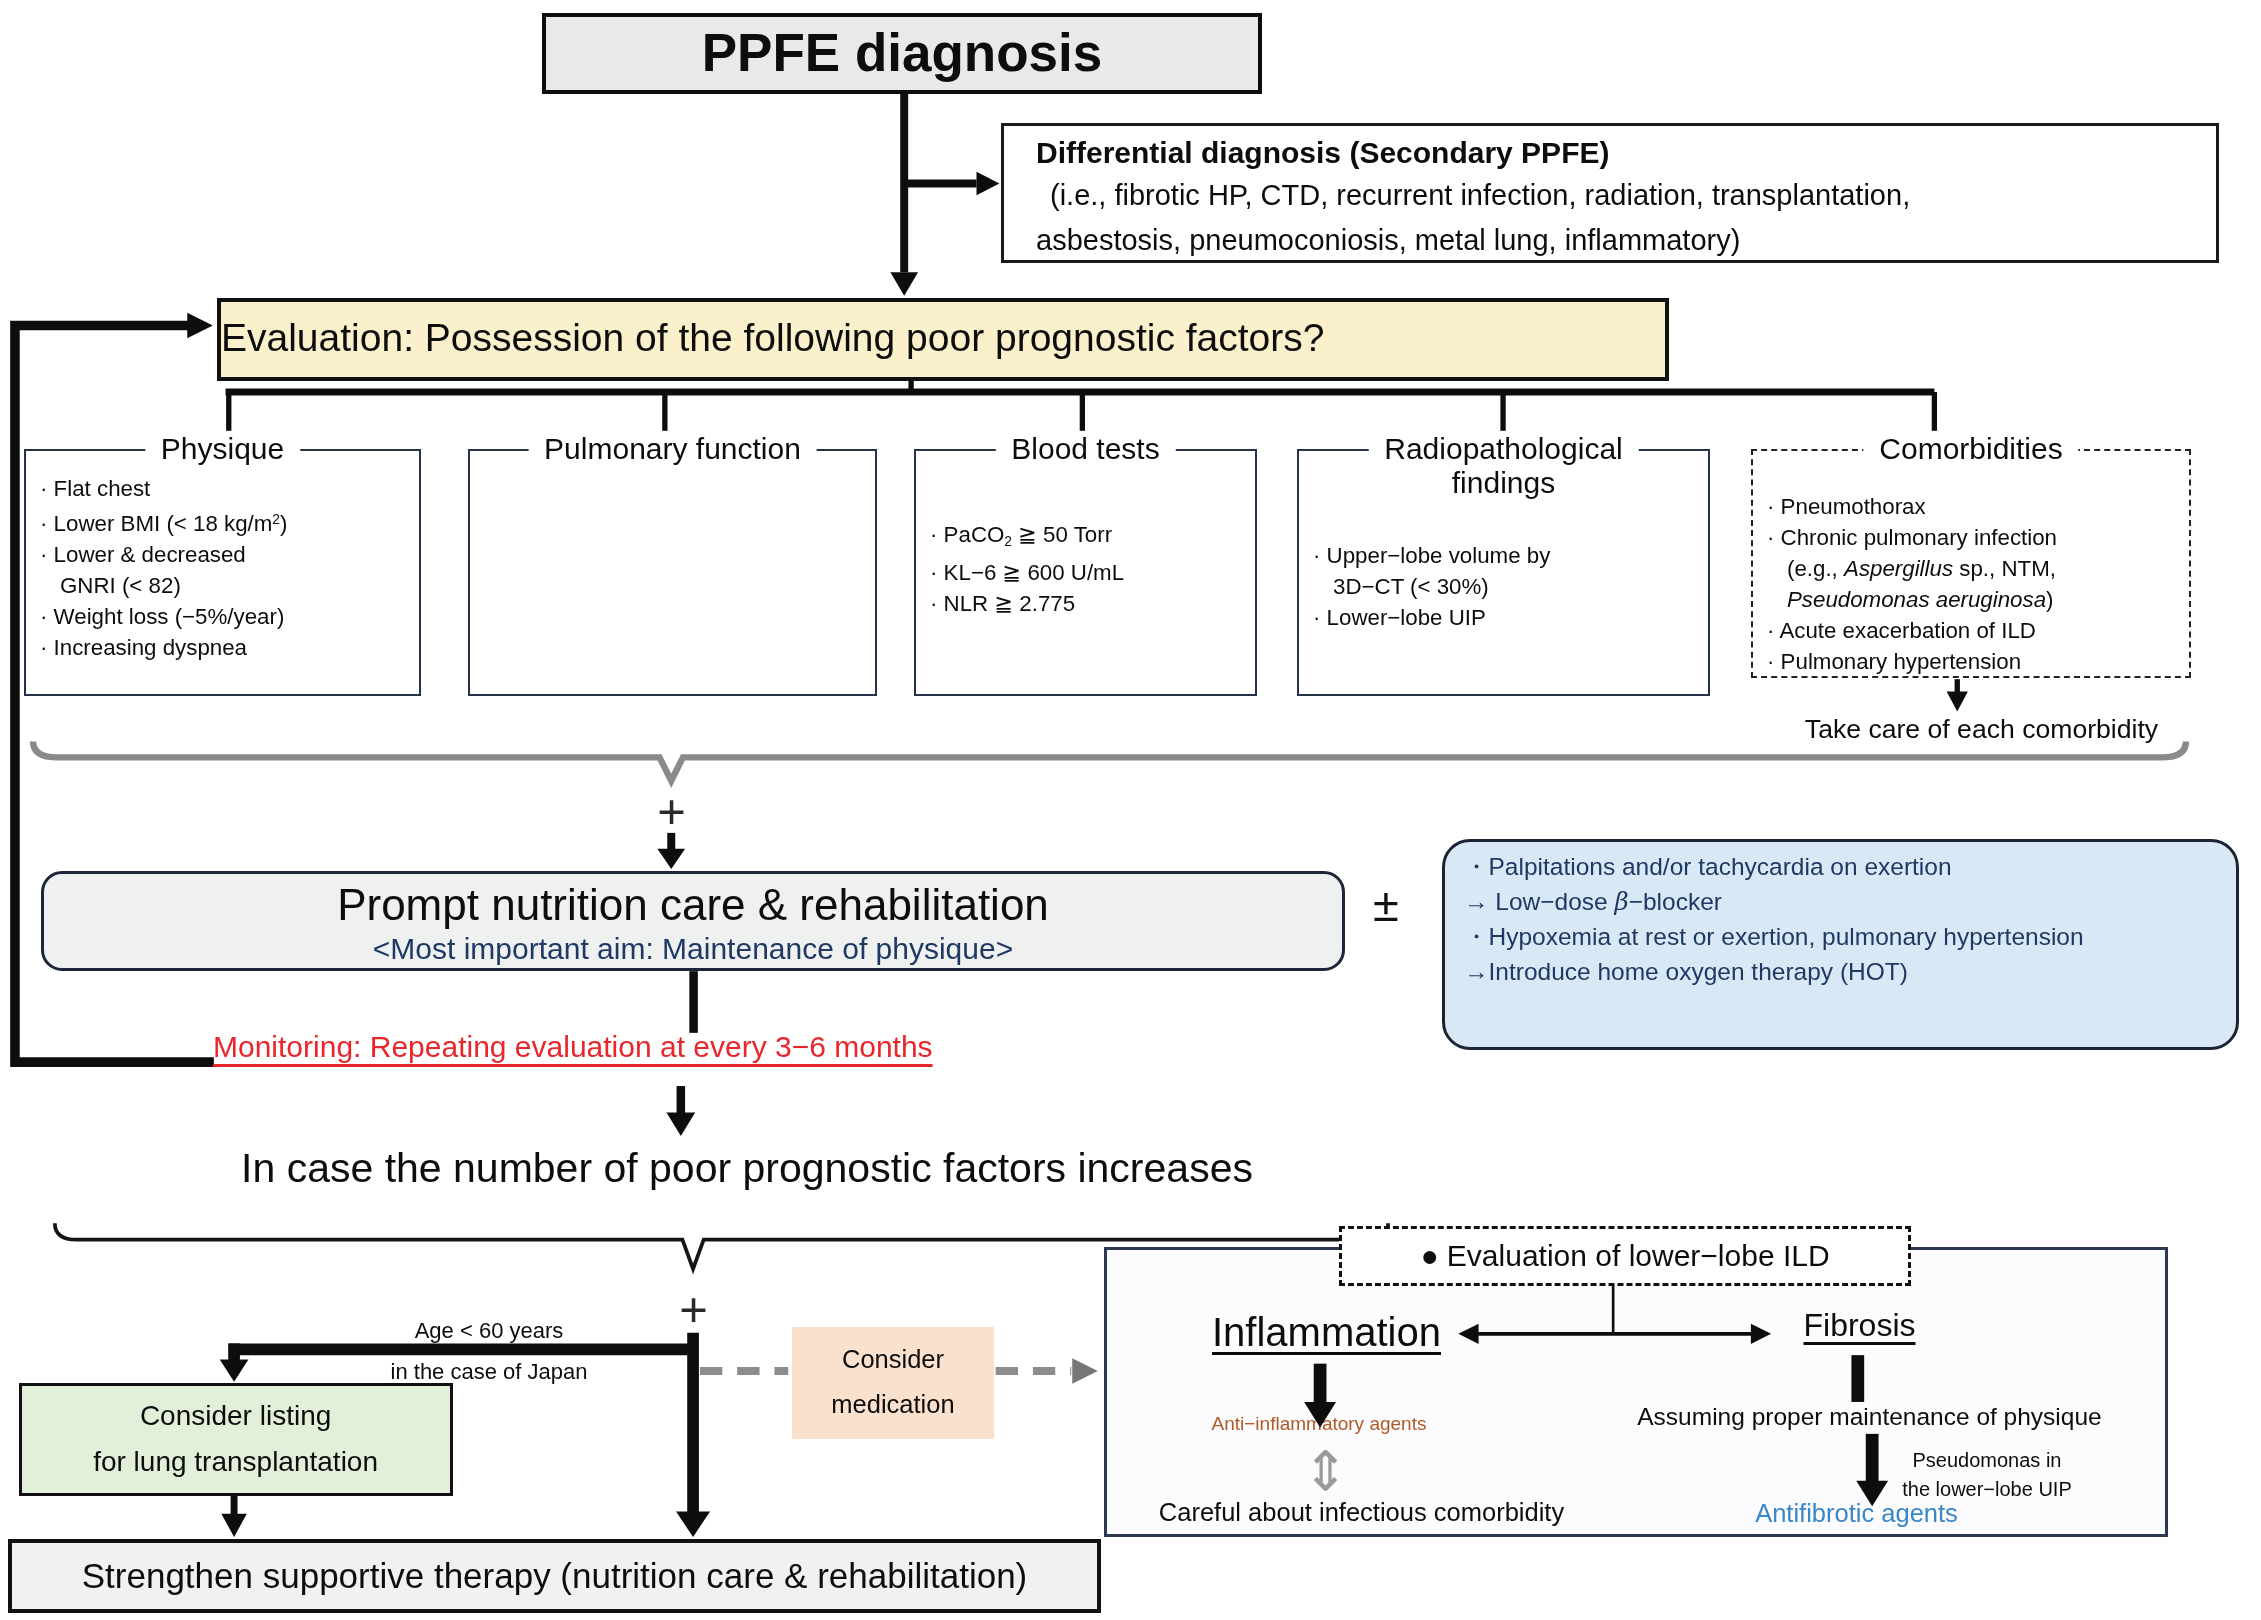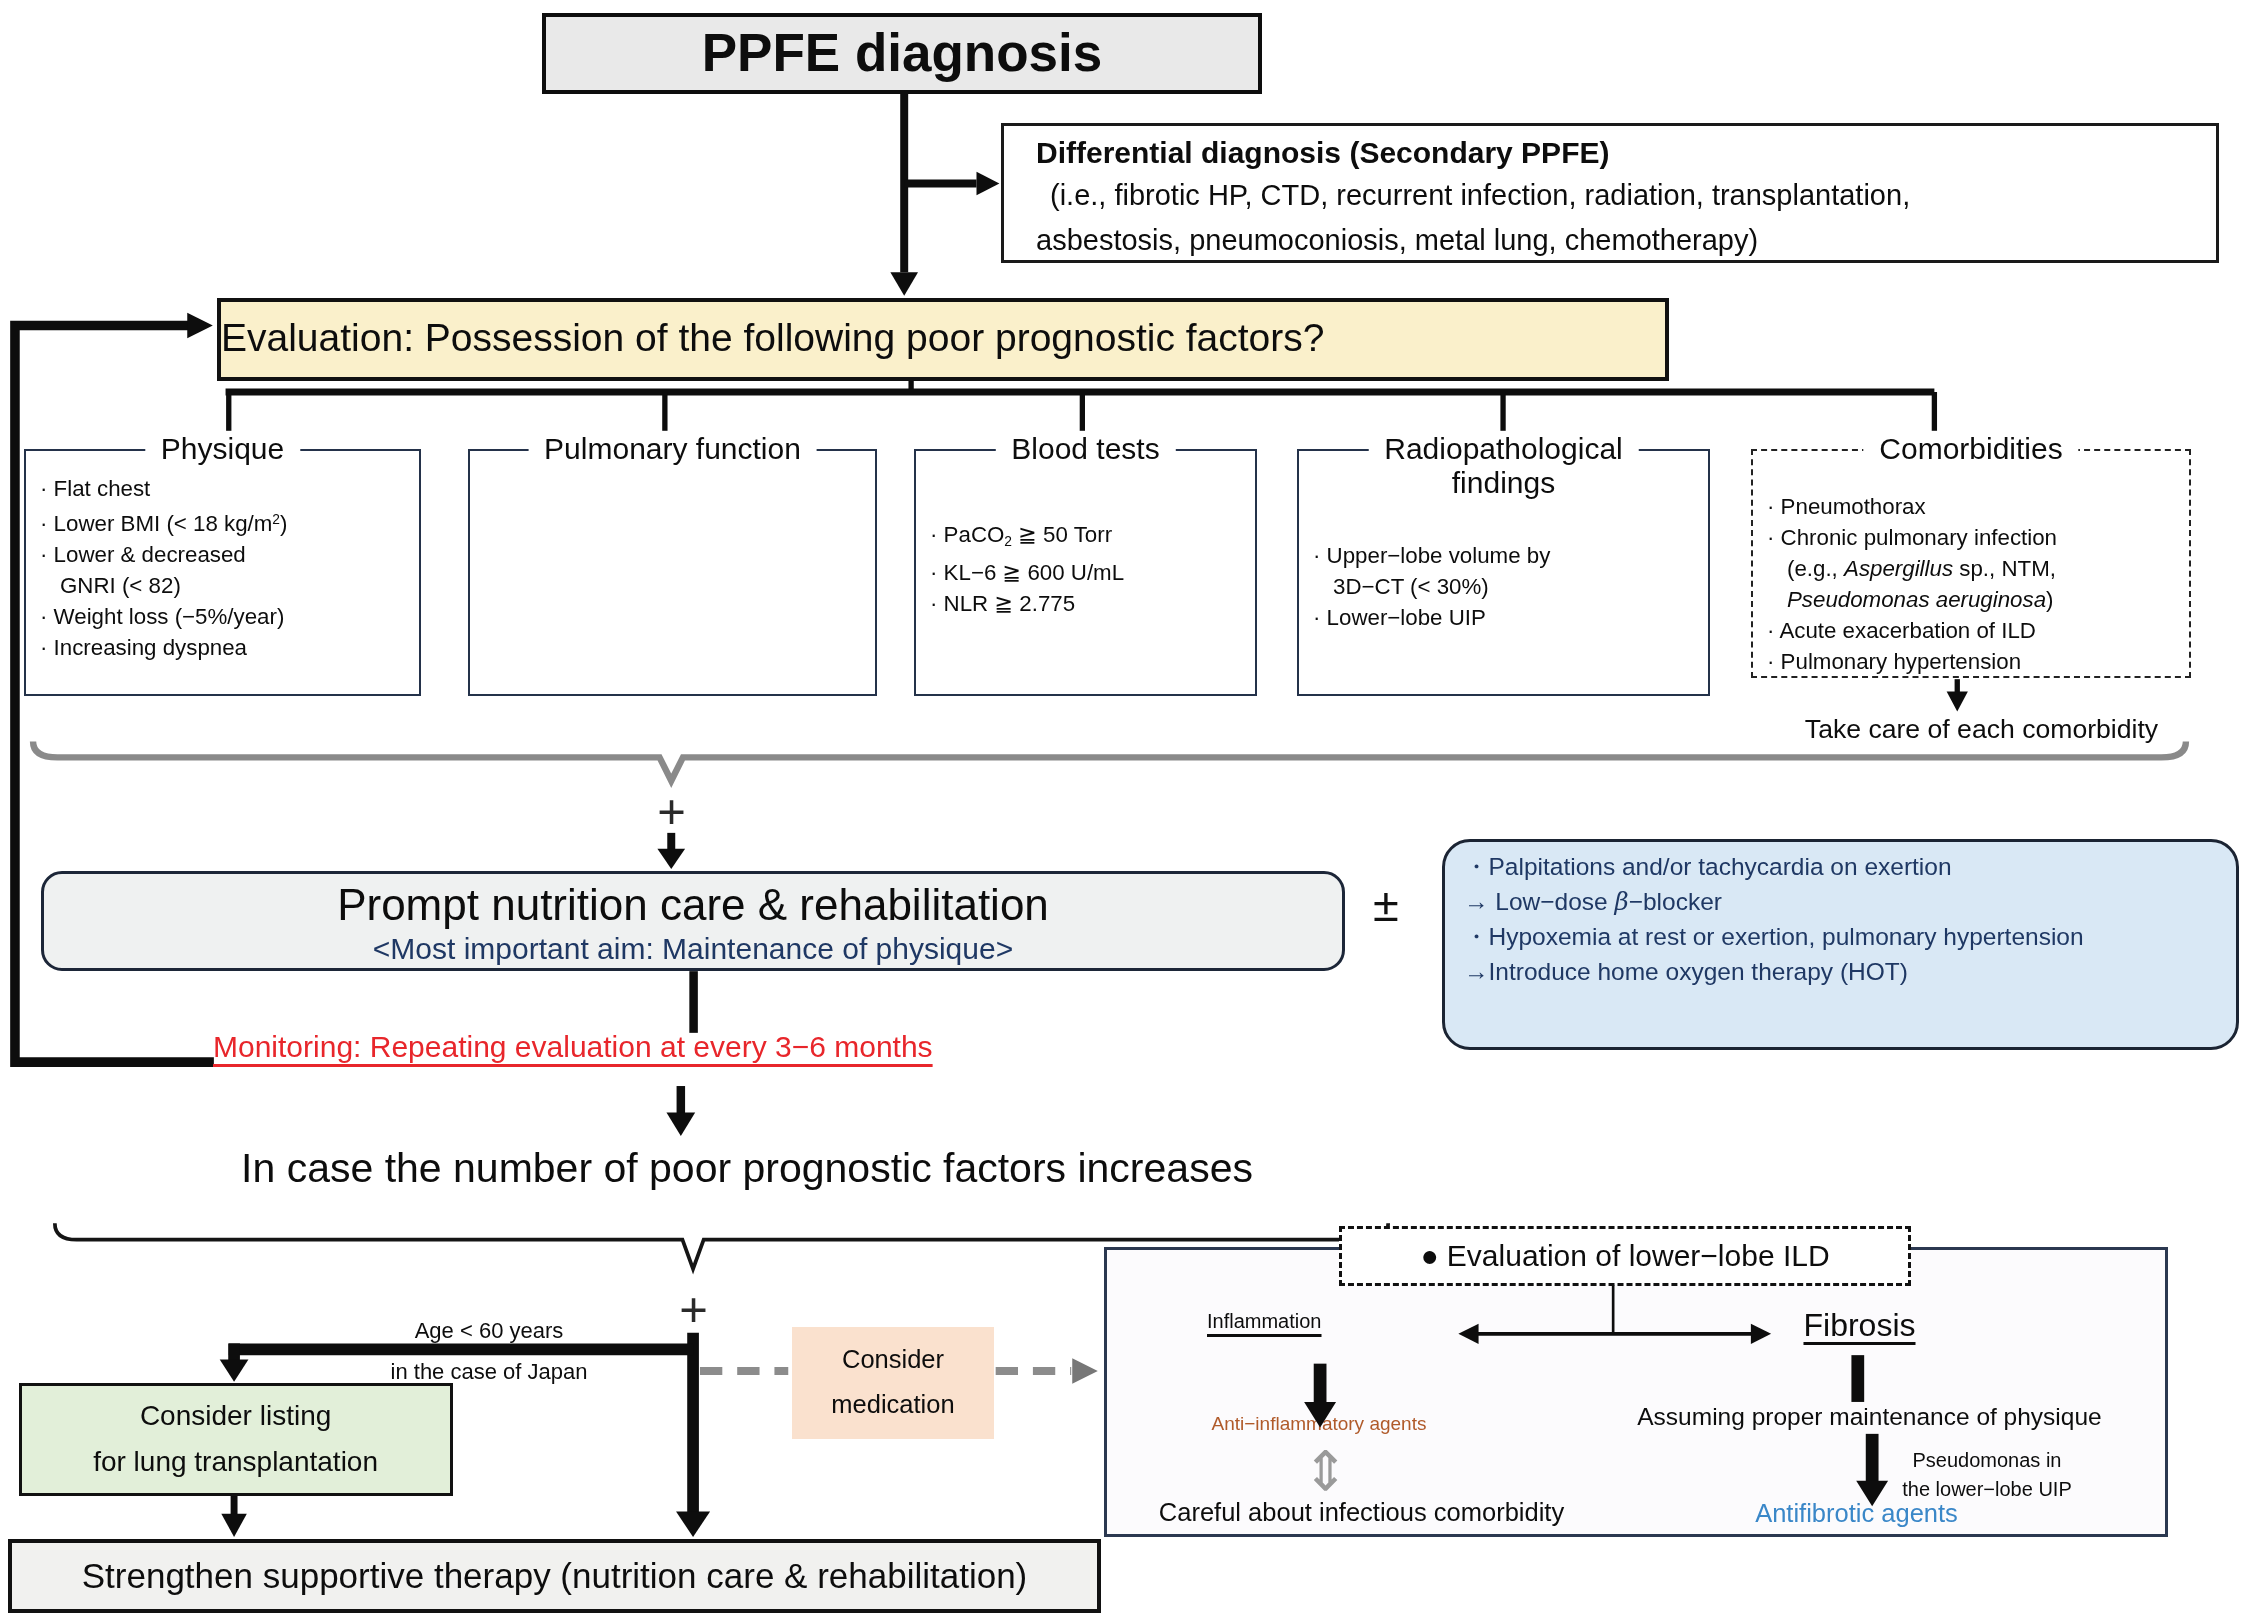--- a/index.html
+++ b/index.html
@@ -66,21 +66,21 @@
     border:3.2px solid #111111; text-align:center; font-size:28px; line-height:46px; padding-top:7.4px; }
 
   #peach-box { left:792px; top:1327px; width:202px; height:112px; background:#fae1ce;
     text-align:center; font-size:25.5px; line-height:45px; padding-top:9.6px; }
 
   #right-box { left:1104px; top:1247px; width:1064px; height:290px; background:#fcfbfd;
     border:3.2px solid #2b3850; }
   #ild-box { left:1339px; top:1226px; width:572px; height:60px; background:#ffffff;
     border:3.7px dashed #111111; display:flex; align-items:center; justify-content:center; font-size:30px; }
   .und { text-decoration:underline; text-decoration-thickness:2.7px; text-underline-offset:6.4px; }
-  #inflammation { left:1207px; top:1310px; width:239px; font-size:20px; }
+  #inflammation { left:1207px; top:1310px; width:239px; text-align:center; font-size:40px; }
   #fibrosis { left:1785px; top:1307px; width:149px; text-align:center; font-size:32px; }
   #anti-infl { left:1138px; top:1413px; width:362px; text-align:center; font-size:19px; color:#b05a2a; }
   #updown { left:1296px; top:1439px; width:59px; text-align:center; font-size:55px; color:#9a9a9a; }
   #careful { left:1114px; top:1498px; width:495px; text-align:center; font-size:25.5px; }
   #assuming { left:1585px; top:1403px; width:569px; text-align:center; font-size:24.5px; }
   #particularly { left:1899px; top:1446px; width:176px; text-align:center; font-size:20px; line-height:29px; }
   #antifibrotic { left:1697px; top:1499px; width:319px; text-align:center; font-size:25.5px; color:#3a87c8; }
 
   #strengthen-box { left:8px; top:1539px; width:1093px; height:74px; background:#f1f1ef;
     border:4.3px solid #111111; text-align:center; font-size:35px; line-height:65px; }
@@ -131,21 +131,21 @@
     <polygon points="2064,2578 2016,2554 2016,2602" fill="#777777"></polygon>
   </svg>
 
   <div class="abs" id="ppfe-box">
     <span>PPFE diagnosis</span>
   </div>
 
   <div class="abs" id="diff-box">
     <div class="t">Differential diagnosis (Secondary PPFE)</div>
     <div class="l l1">(i.e., fibrotic HP, CTD, recurrent infection, radiation, transplantation,</div>
-    <div class="l">asbestosis, pneumoconiosis, metal lung, chemotherapy)</div>
+    <div class="l">asbestosis, pneumoconiosis, metal lung, inflammatory)</div>
   </div>
 
   <div class="abs" id="eval-box">
     <span>Evaluation: Possession of the following poor prognostic factors?</span>
   </div>
 
   <div class="fbox" id="box-physique">
     <span class="box-title">Physique</span>
     <div class="bd">
       <div>· Flat chest</div>

